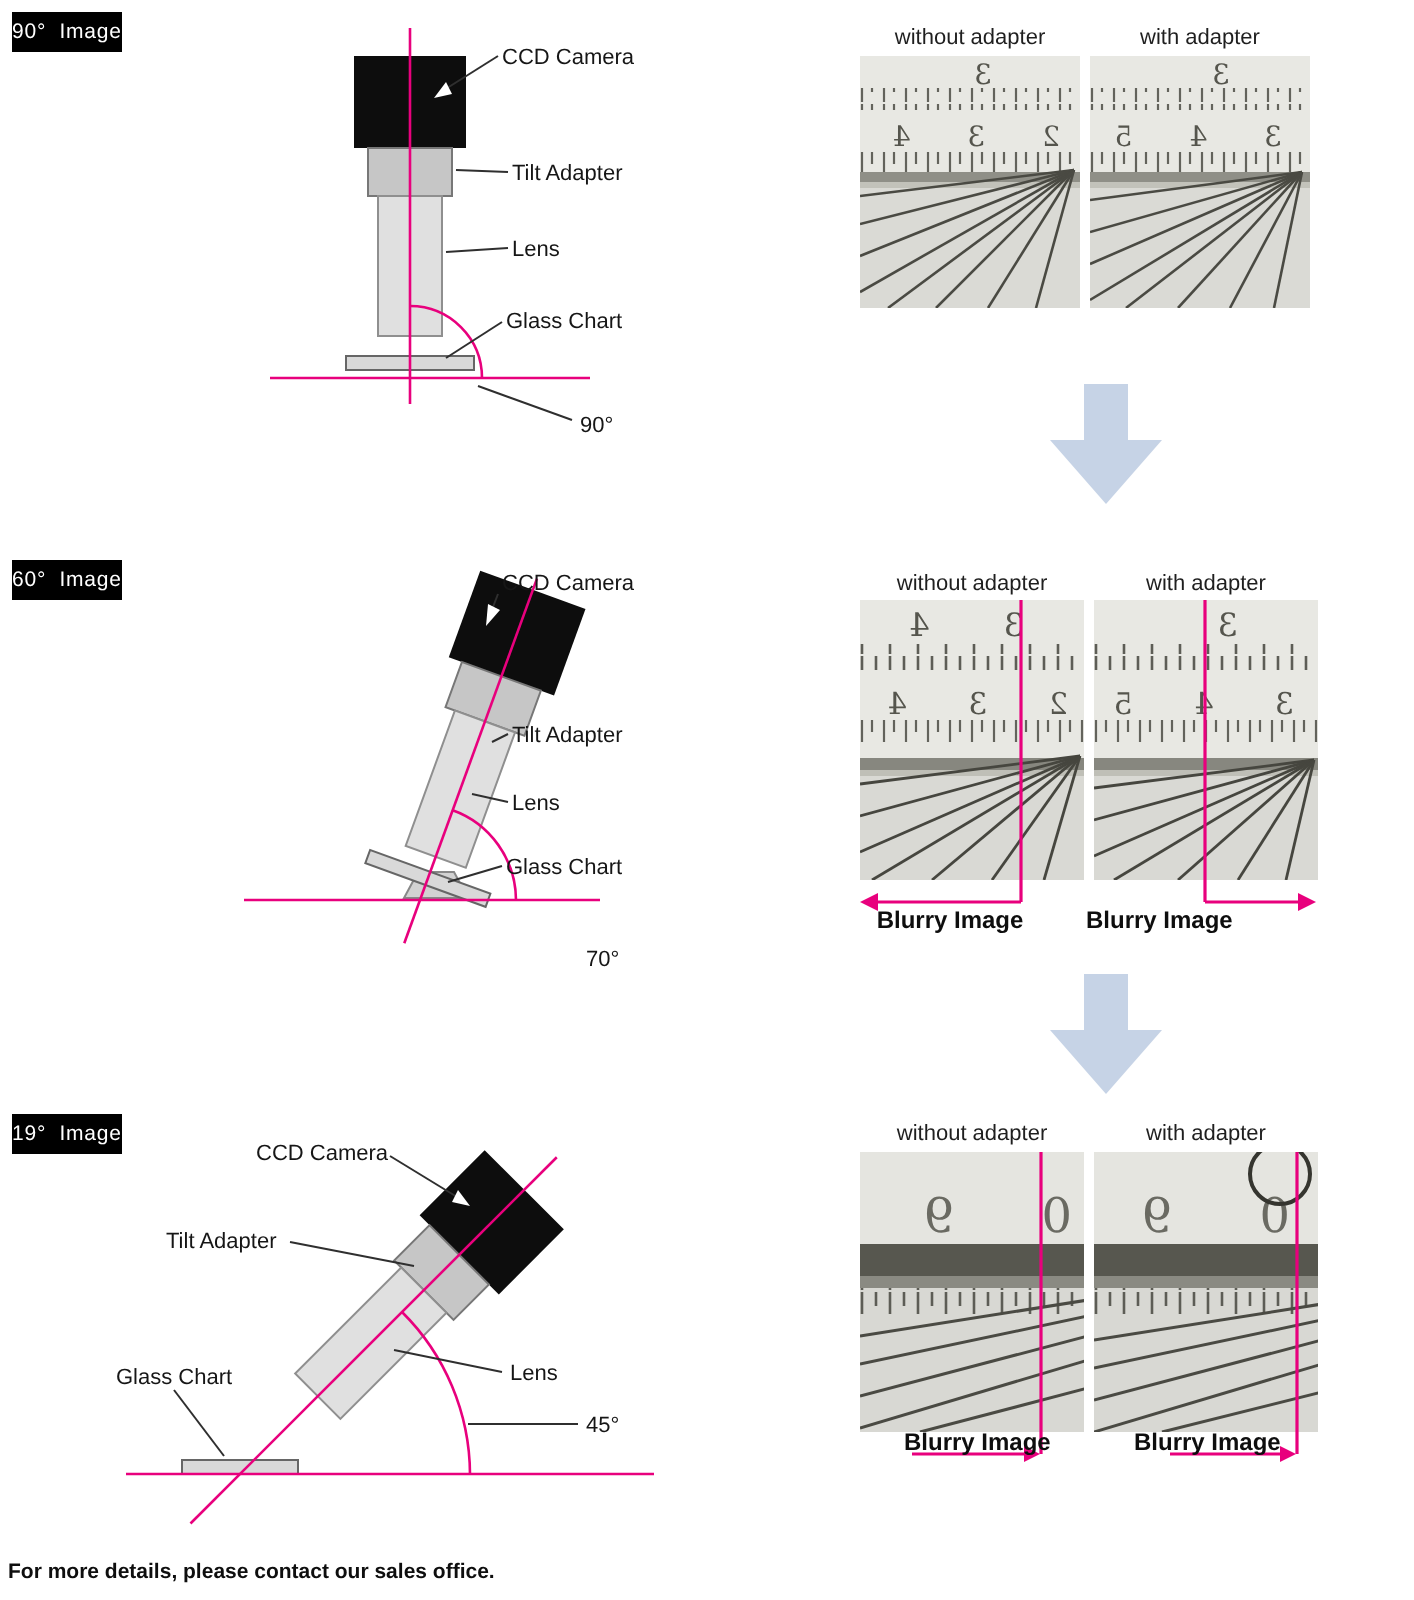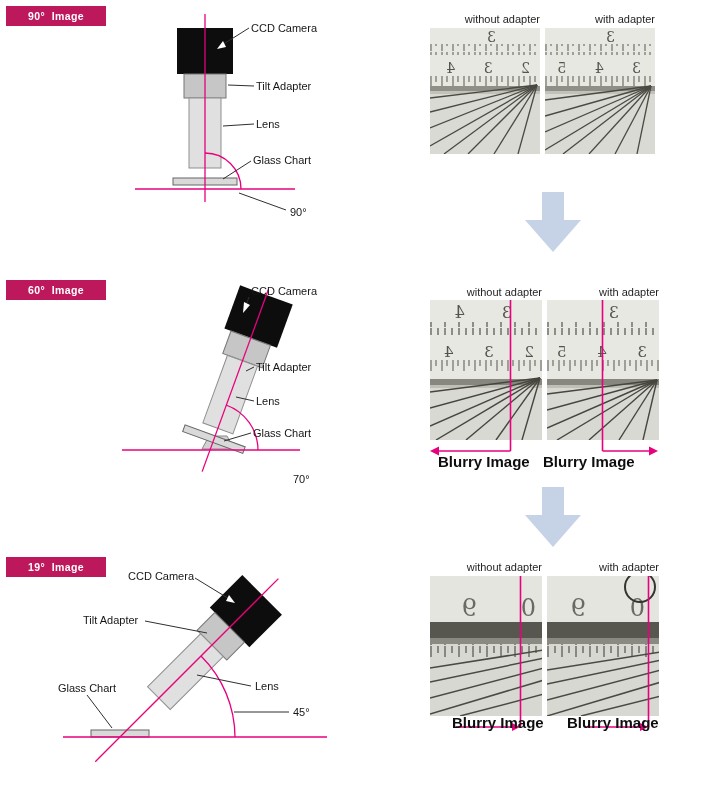--- a/index.html
+++ b/index.html
@@ -1,24 +1,24 @@
 <!DOCTYPE html>
 <html><head>
 <meta charset="utf-8">
 <style>
   *{box-sizing:border-box;margin:0;padding:0}
   html,body{background:#fff}
   body{font-family:"Liberation Sans",sans-serif;color:#161616}
   .canvas{position:relative;width:707px;height:800px;background:#fff;overflow:hidden}
   svg{position:absolute;overflow:visible}
   .photo{overflow:hidden}
-  .badge{position:absolute;left:6px;background:#be185d;color:#fff;font-size:10.5px;
-         font-weight:bold;padding:4px 22px;letter-spacing:.4px;white-space:pre}
-  .phototitle{position:absolute;font-size:11px;color:#1f1f1f;text-align:right}
-  .blurry{position:absolute;font-size:15px;font-weight:bold;color:#0e0e0e;white-space:nowrap}
+  .badge{position:absolute;left:6px;background:#000000;color:#fff;font-size:10.5px;
+         font-weight:normal;padding:4px 0;letter-spacing:.4px;white-space:pre}
+  .phototitle{position:absolute;font-size:11px;color:#1f1f1f;text-align:center}
+  .blurry{position:absolute;font-size:12px;font-weight:bold;color:#0e0e0e;white-space:nowrap}
   .footer{position:absolute;left:4px;top:780px;font-size:10.5px;font-weight:bold;color:#0e0e0e}
   .diagram text{font-size:11px;fill:#161616;font-family:"Liberation Sans",sans-serif}
   .digits text{font-family:"DejaVu Serif",serif;fill:#55554d}
   .leader{stroke:#2f2f2f;stroke-width:1;fill:none}
 </style>
 </head>
 <body>
 
 <div class="canvas">
 
@@ -289,13 +289,14 @@
   <svg style="left:547px;top:576px" width="112" height="168" viewBox="0 0 112 168">
     <g fill="none" stroke-width="1.6" stroke="#e8007d">
       <line x1="101.5" y1="0" x2="101.5" y2="151"></line>
       <line x1="38" y1="151" x2="94" y2="151"></line>
     </g>
     <polygon points="101,151 93,147 93,155" stroke="none" fill="#e8007d"></polygon>
   </svg>
   <div class="blurry" style="left:452px;top:714px">Blurry Image</div>
   <div class="blurry" style="left:567px;top:714px">Blurry Image</div>
 
+  <div class="footer">For more details, please contact our sales office.</div>
 </div>
 
 </body></html>

